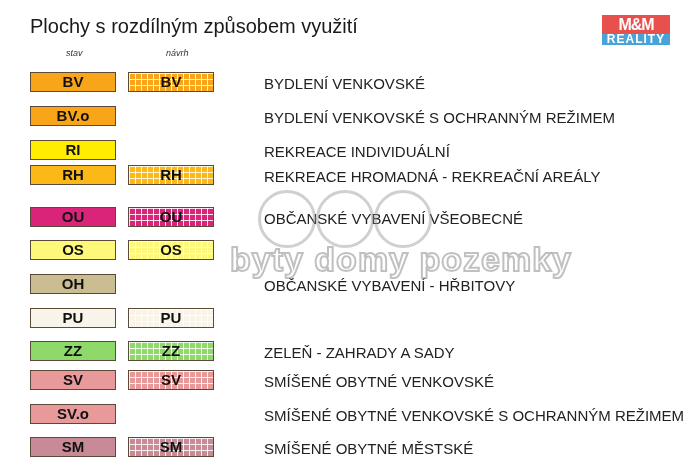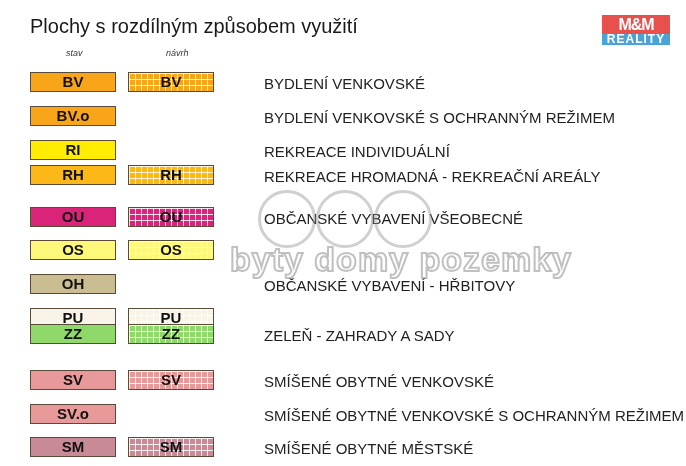--- a/index.html
+++ b/index.html
@@ -63,21 +63,21 @@
       <div class="box navrh hatch" style="background-color:#fdf77a">OS</div>
     </div>
     <div class="row" style="top: 274px;">
       <div class="box stav" style="background-color:#c9bd91">OH</div>
       <div class="desc">OBČANSKÉ VYBAVENÍ - HŘBITOVY</div>
     </div>
     <div class="row" style="top: 308px;">
       <div class="box stav" style="background-color:#f9f4ea">PU</div>
       <div class="box navrh hatch" style="background-color:#f9f4ea">PU</div>
     </div>
-    <div class="row" style="top: 324px; padding-left: 32px;">
+    <div class="row" style="top: 341px; padding-left: 32px;">
       <div class="box stav" style="background-color:#8fd86a">ZZ</div>
       <div class="box navrh hatch" style="background-color:#8fd86a">ZZ</div>
       <div class="desc">ZELEŇ - ZAHRADY A SADY</div>
     </div>
     <div class="row" style="top: 370px;">
       <div class="box stav" style="background-color:#e89a9a">SV</div>
       <div class="box navrh hatch" style="background-color:#e89a9a">SV</div>
       <div class="desc">SMÍŠENÉ OBYTNÉ VENKOVSKÉ</div>
     </div>
     <div class="row" style="top: 404px;">

